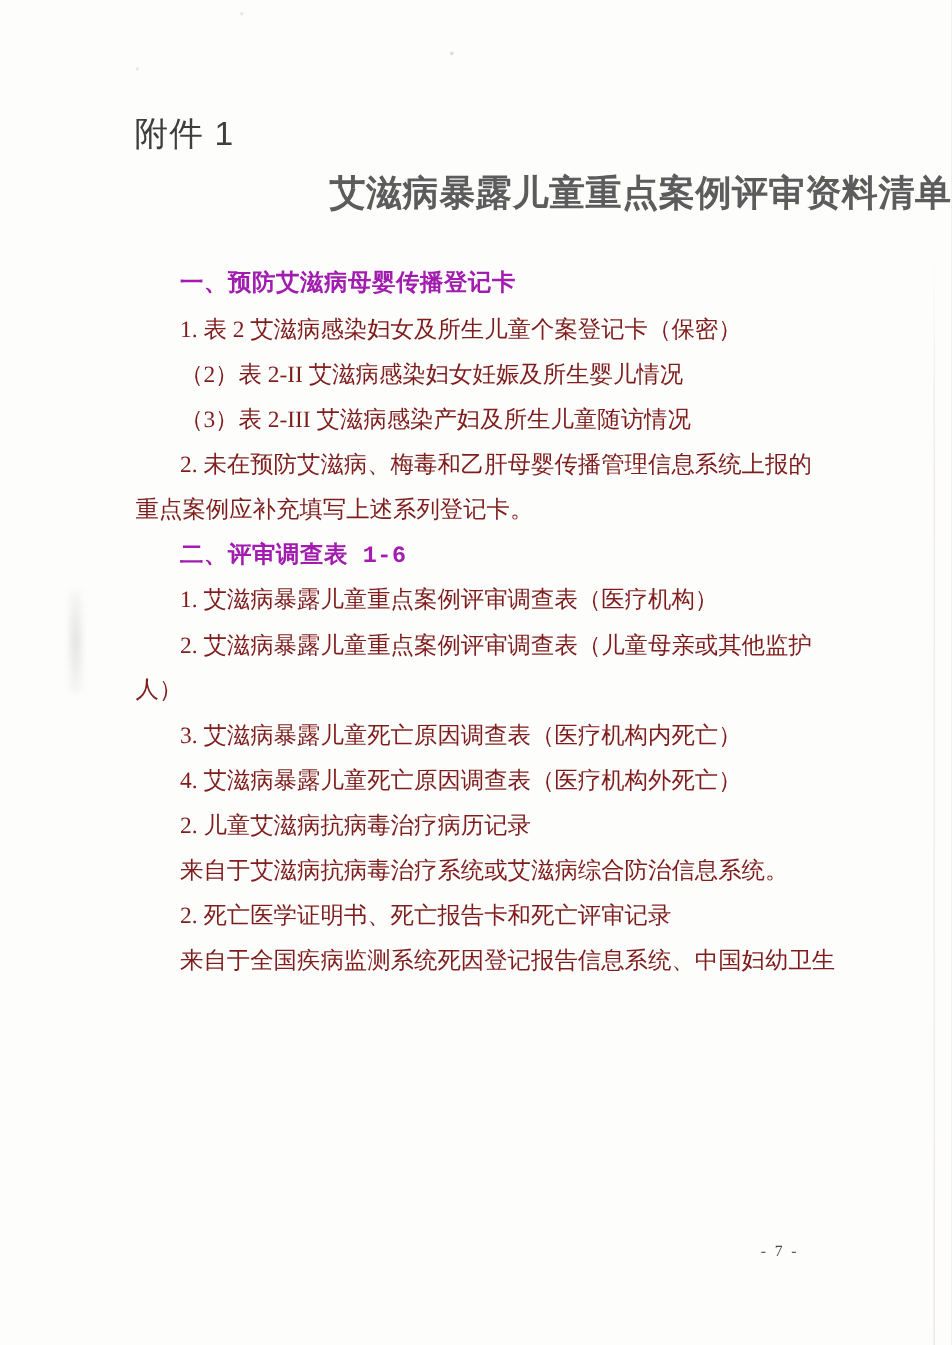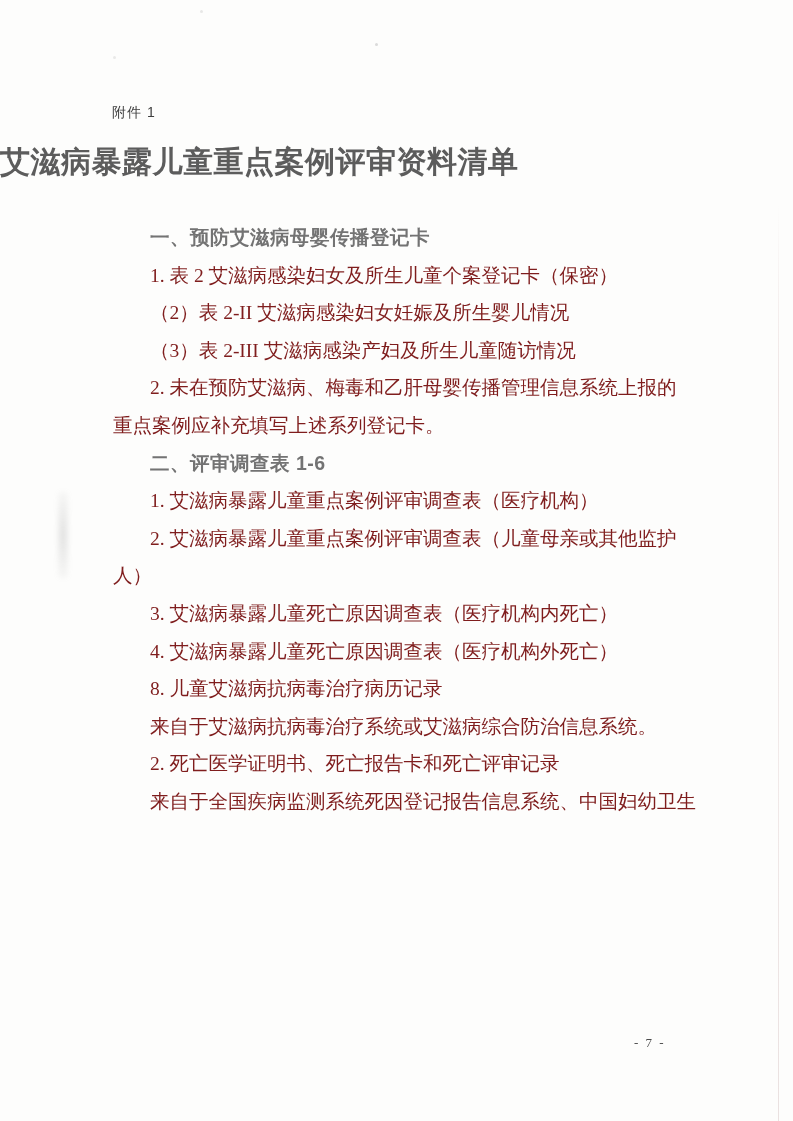--- a/index.html
+++ b/index.html
@@ -14,35 +14,35 @@
     margin: 0 auto;
     background: #fdfdfc;
     overflow: hidden;
     font-family: "Liberation Serif", "DejaVu Serif", serif;
     color: #484848;
   }
   .attachment-label {
     position: absolute;
     left: 112px;
     top: 99px;
-    font-size: 14px;
+    font-size: 28px;
     line-height: 26px;
     font-family: "Liberation Sans", "DejaVu Sans", sans-serif;
     font-weight: 500;
     color: #3e3e3e;
     letter-spacing: 1px;
   }
   .doc-title {
     position: absolute;
     left: 0;
     right: 0;
     top: 138px;
     height: 48px;
     line-height: 48px;
-    text-align: left;
+    text-align: right;
     font-size: 30px;
     font-weight: bold;
     color: #5c5c5c;
     letter-spacing: 0.5px;
     font-family: "Liberation Serif", "DejaVu Serif", serif;
   }
   .content {
     position: absolute;
     left: 113px;
     top: 219px;
@@ -52,23 +52,23 @@
     height: 37.6px;
     line-height: 37.6px;
     font-size: 19.5px;
     white-space: nowrap;
     color: #7f1d1d;
   }
   .line.indent {
     padding-left: 37px;
   }
   .line.heading {
-    font-family: Liberation Sans, sans-serif;
+    font-family: Liberation Mono, monospace;
     font-weight: 600;
-    color: #737373;
+    color: #a21caf;
     letter-spacing: 0.5px;
   }
   .page-number {
     position: absolute;
     left: 634px;
     top: 1035px;
     font-size: 13px;
     color: #4b4b4b;
     letter-spacing: 2px;
     font-family: "Liberation Serif", "DejaVu Serif", serif;
@@ -126,21 +126,21 @@
     <div class="line indent">（2）表 2-II  艾滋病感染妇女妊娠及所生婴儿情况</div>
     <div class="line indent">（3）表 2-III 艾滋病感染产妇及所生儿童随访情况</div>
     <div class="line indent">2. 未在预防艾滋病、梅毒和乙肝母婴传播管理信息系统上报的</div>
     <div class="line">重点案例应补充填写上述系列登记卡。</div>
     <div class="line heading indent">二、评审调查表 1-6</div>
     <div class="line indent">1. 艾滋病暴露儿童重点案例评审调查表（医疗机构）</div>
     <div class="line indent">2. 艾滋病暴露儿童重点案例评审调查表（儿童母亲或其他监护</div>
     <div class="line">人）</div>
     <div class="line indent">3. 艾滋病暴露儿童死亡原因调查表（医疗机构内死亡）</div>
     <div class="line indent">4. 艾滋病暴露儿童死亡原因调查表（医疗机构外死亡）</div>
-    <div class="line indent">8. 儿童艾滋病抗病毒治疗病历记录</div>
+    <div class="line indent">2. 儿童艾滋病抗病毒治疗病历记录</div>
     <div class="line indent">来自于艾滋病抗病毒治疗系统或艾滋病综合防治信息系统。</div>
     <div class="line indent">2. 死亡医学证明书、死亡报告卡和死亡评审记录</div>
     <div class="line indent">来自于全国疾病监测系统死因登记报告信息系统、中国妇幼卫生</div>
   </div>
 
   <div class="page-number">- 7 -</div>
 
   <div class="edge-line"></div>
   <div class="smudge"></div>
   <div class="speck s1"></div>

